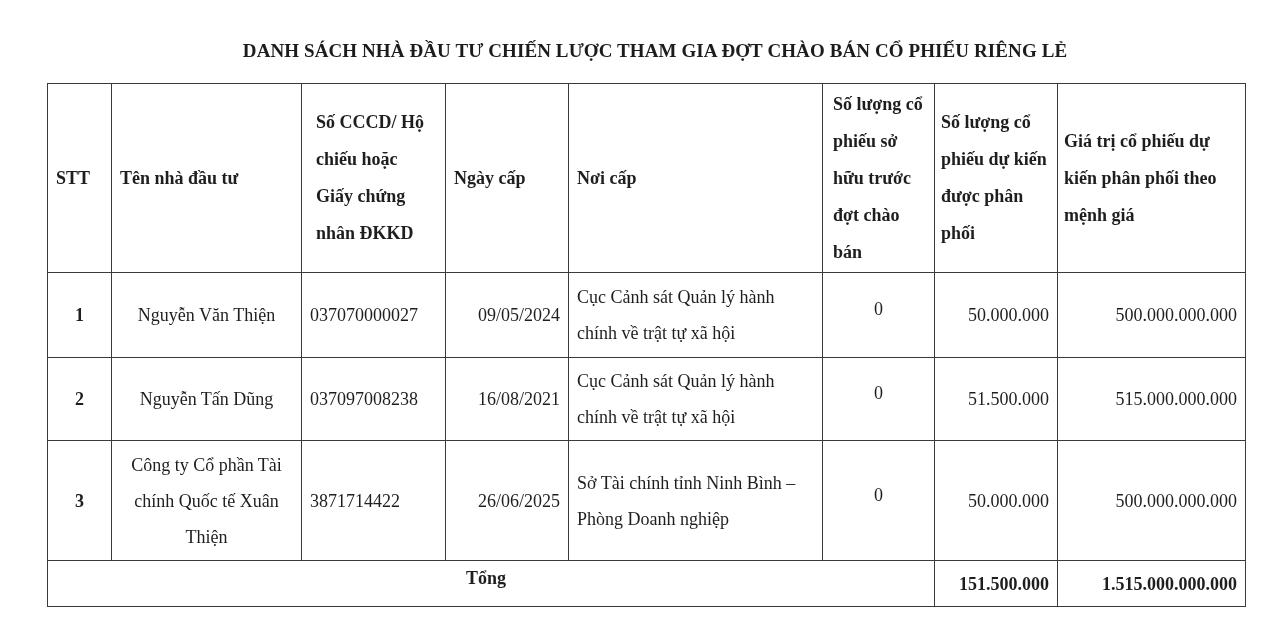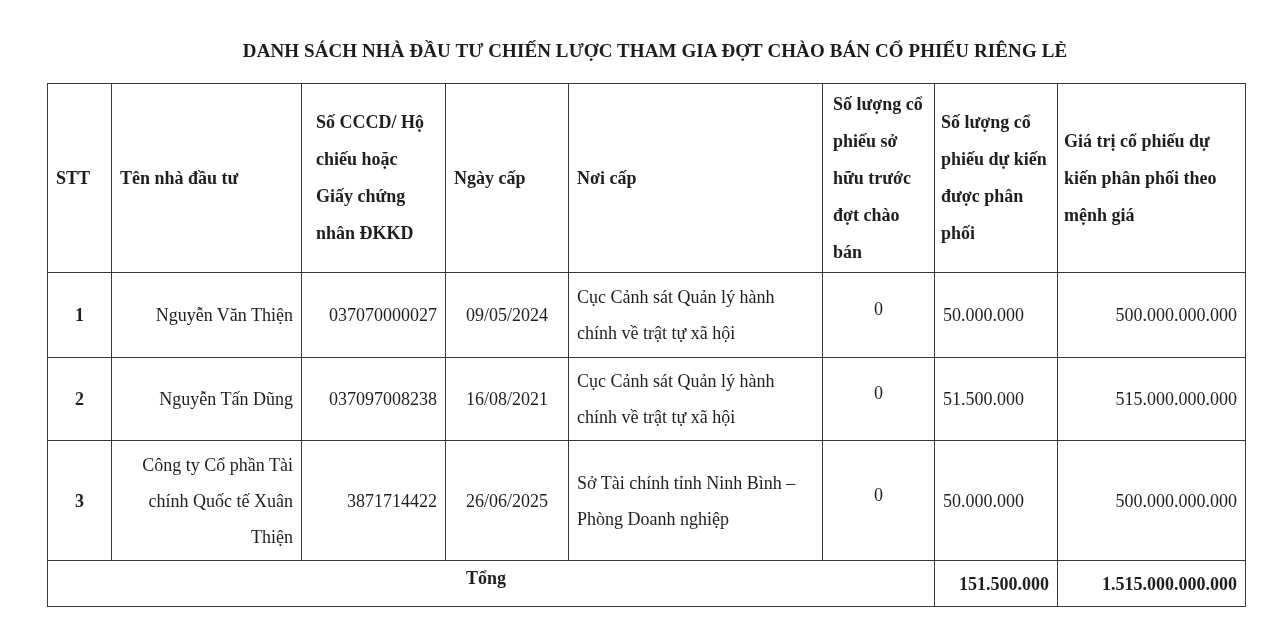--- a/index.html
+++ b/index.html
@@ -45,27 +45,27 @@
       font-weight: bold;
       text-align: left;
       line-height: 37px;
     }
     tr.head-row { height: 189px; }
     tr.r1 { height: 85px; }
     tr.r2 { height: 83px; }
     tr.r3 { height: 120px; }
     tr.total-row { height: 46px; }
     td.c-stt { text-align: center; font-weight: bold; }
-    td.c-name { text-align: right; padding-left: 10px; }
-    td.c-id { text-align: right; padding: 0 4px; }
-    td.c-date { text-align: center; padding: 0 4px; }
+    td.c-name { text-align: center; padding-left: 10px; }
+    td.c-id { text-align: left; padding: 0 4px; }
+    td.c-date { text-align: right; padding: 0 4px; }
     td.c-place { text-align: left; padding-left: 10px; margin-top: 23px; }
     td.c-owned { text-align: center; vertical-align: middle; }
     td.c-owned span { position: relative; top: -6px; }
-    td.c-alloc { text-align: left; padding-right: 10px; }
+    td.c-alloc { text-align: right; padding-right: 10px; }
     td.c-value { text-align: right; padding-right: 10px; }
     td.total-label { text-align: center; font-weight: bold; }
     td.total-label span { position: relative; top: -6px; left: -5px; }
     td.total-num { text-align: right; font-weight: bold; padding-right: 10px; border-radius: 7px; }
   </style>
 </head>
 <body>
 
 <div class="doc-title">DANH SÁCH NHÀ ĐẦU TƯ CHIẾN LƯỢC THAM GIA ĐỢT CHÀO BÁN CỔ PHIẾU RIÊNG LẺ</div>
 

